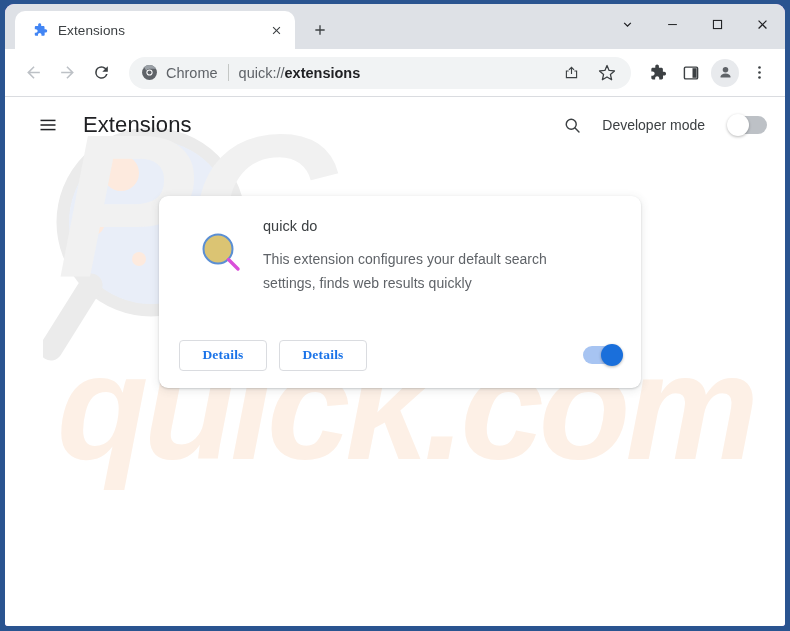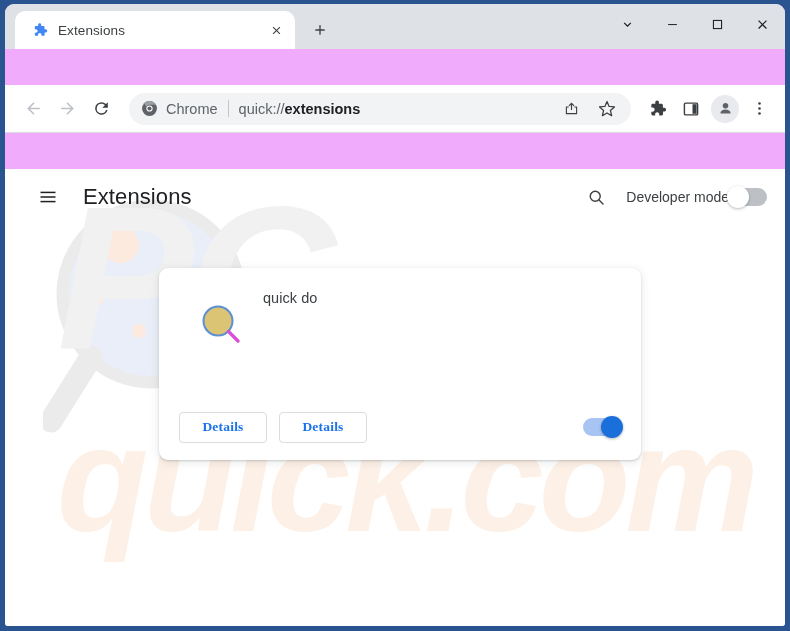--- a/index.html
+++ b/index.html
@@ -24,21 +24,20 @@
 
   #browser-window {
     position: relative;
     width: 100%;
     height: 100%;
     background: #f0abfc;
     border-radius: 9px 9px 3px 3px;
     overflow: hidden;
     display: flex;
     flex-direction: column;
-    gap: 36px;
   }
 
   
   #tab-strip {
     position: relative;
     height: 45px;
     background: #dee1e6;
     display: flex;
     align-items: flex-end;
     flex: 0 0 auto;
@@ -277,21 +276,21 @@
     display: flex; align-items: center; justify-content: center;
     border-radius: 50%;
     cursor: pointer;
     flex: 0 0 auto;
     margin-right: 14px;
   }
 
   #dev-mode-label {
     font-size: 14px;
     color: #3c4043;
-    margin-right: 0;
+    margin-right: 24px;
     white-space: nowrap;
     flex: 0 0 auto;
   }
 
   
   .toggle {
     position: relative;
     width: 38px;
     height: 18px;
     border-radius: 9px;
@@ -571,20 +570,21 @@
           <div id="card-top">
             <div id="ext-icon-wrap">
               <svg width="48" height="48" viewBox="0 0 48 48">
                 <circle cx="21" cy="21" r="14.5" fill="#dbc473" stroke="#5b8fd4" stroke-width="2"></circle>
                 <line x1="31.5" y1="31.5" x2="41" y2="41" stroke="#d94fd9" stroke-width="3.4" stroke-linecap="round"></line>
               </svg>
             </div>
 
             <div id="ext-text-block">
               <div id="ext-name">quick do</div>
+              <div id="ext-description">This extension configures your default search settings, finds web results quickly</div>
             </div>
           </div>
 
           <div id="card-footer">
             <button class="card-btn">Details</button>
             <button class="card-btn">Details</button>
             <div id="card-footer-spacer"></div>
             <div class="toggle on">
               <span class="knob"></span>
             </div>

